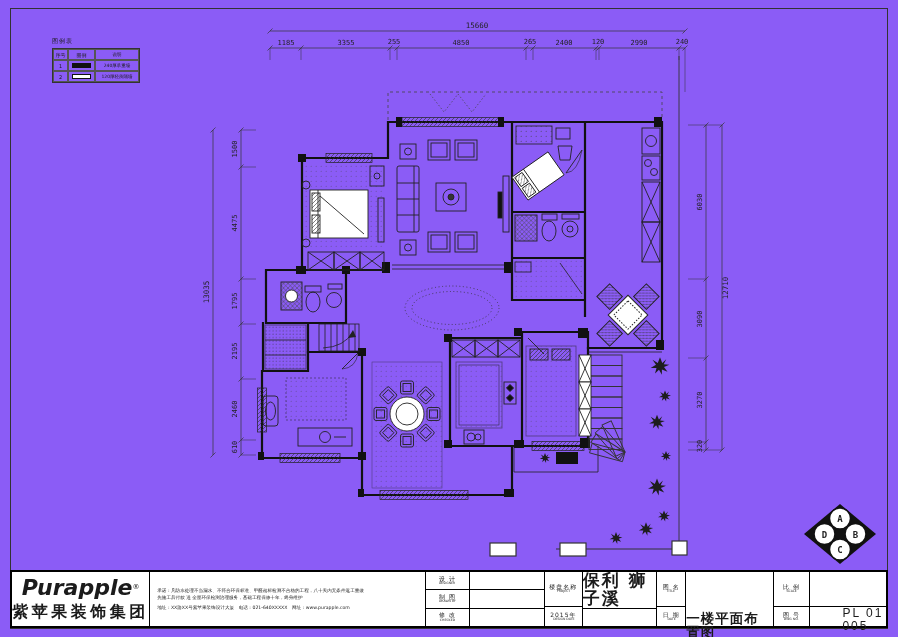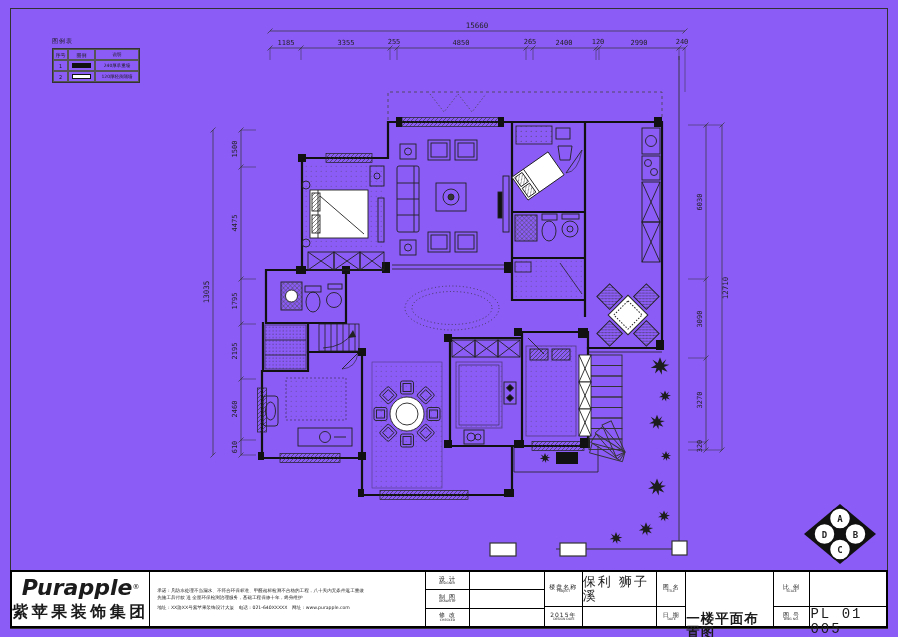--- a/index.html
+++ b/index.html
@@ -34,23 +34,23 @@
   .logo-word{font-size:22px;font-weight:900;font-style:italic;letter-spacing:0;
              font-family:"DejaVu Sans",sans-serif;transform:skewX(-6deg);}
   .logo-reg{font-size:7px;vertical-align:super;}
   .logo-cn{font-size:16px;font-weight:bold;letter-spacing:3.5px;margin-top:2px;}
   .promise-col{width:277px;padding:4px 7px;justify-content:center;}
   .p-line{font-size:4.6px;line-height:1.5;color:#222;}
   .p-addr{font-size:4.6px;margin-top:4px;color:#222;}
   .lbl-col{width:45px;} .val-col{width:75px;}
   .w38{width:38px;} .w75{width:75px;} .w29{width:29px;} .w88{width:88px;} .w37{width:37px;} .w76{width:76px;}
   .row-top{flex:0 0 35px;} .row-bot{flex:1;}
-  .proj-name{font-size:13px;font-weight:normal;letter-spacing:2px;}
+  .proj-name{font-size:17px;font-weight:bold;letter-spacing:2px;}
   .dwg-title{font-size:13.5px;font-weight:bold;letter-spacing:1px;margin-top:39px;}
-  .dwg-no{font-size:14px;letter-spacing:2px;font-family:Liberation Mono, monospace;}
+  .dwg-no{font-size:12px;letter-spacing:2px;font-family:Liberation Sans, sans-serif;margin-left:32px;}
 </style>
 </head>
 <body>
 
 <div class="sheet">
 
 <svg width="898" height="637" viewBox="0 0 898 637" style="position:absolute;left:0;top:0;">
   <defs>
     <pattern id="dots" patternUnits="userSpaceOnUse" width="5" height="5">
       <circle cx="1.2" cy="1.2" r="0.55" fill="#444"></circle>

